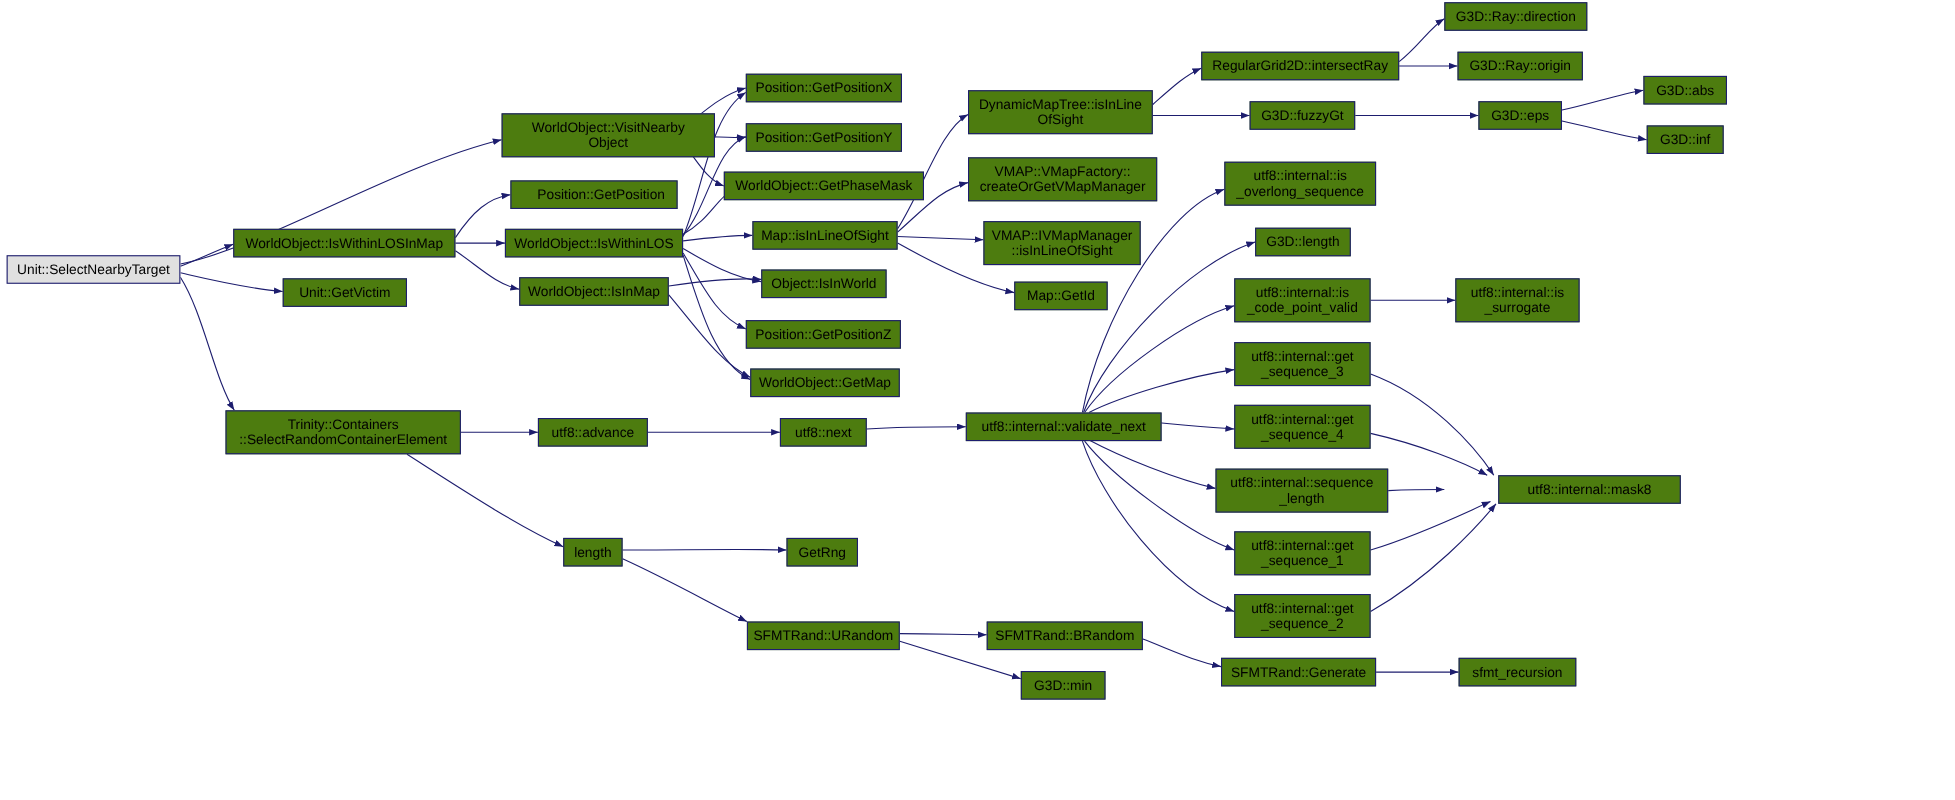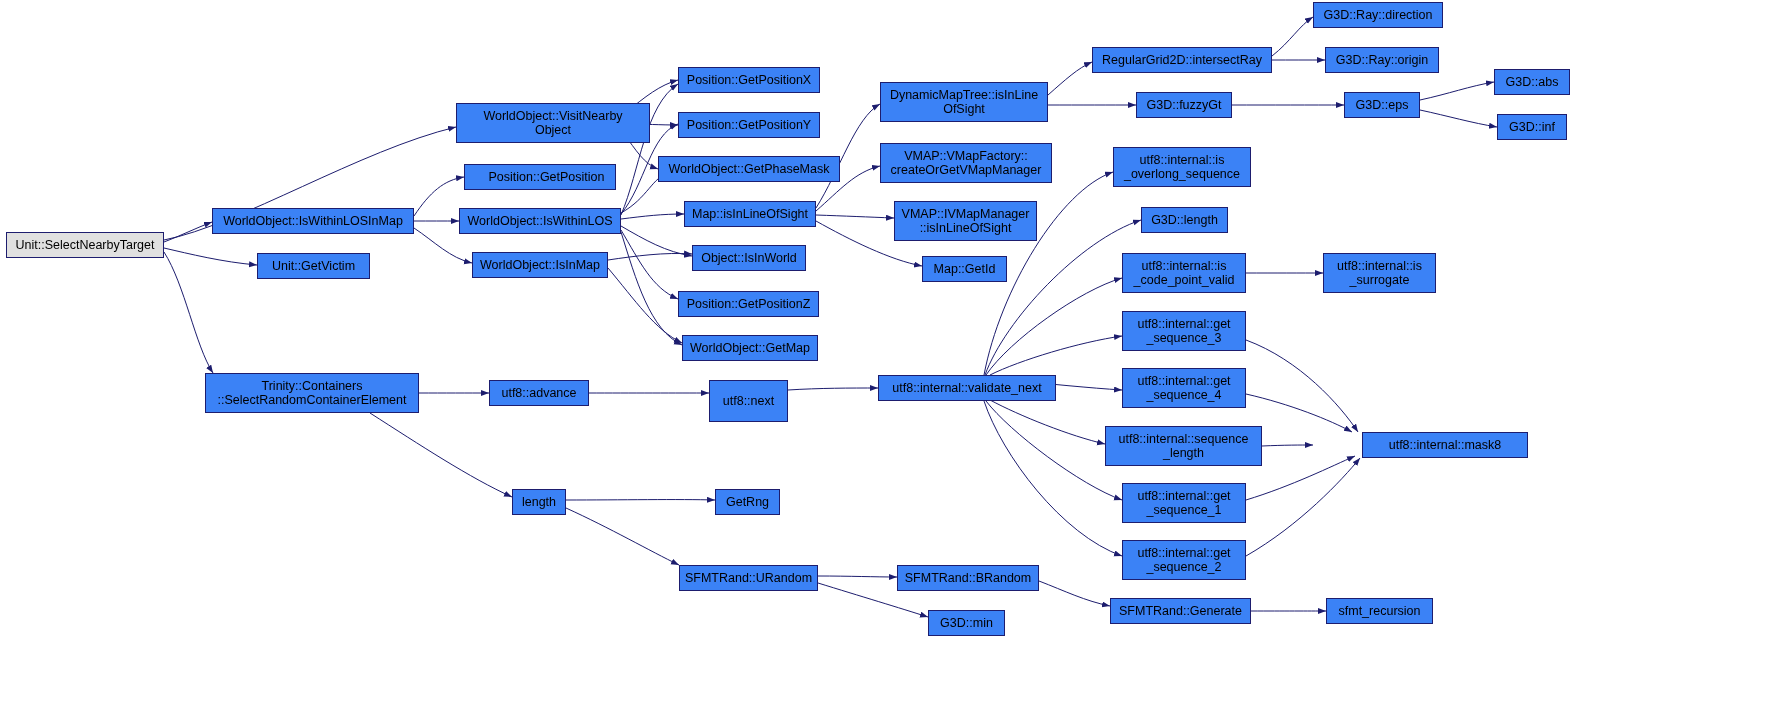--- a/index.html
+++ b/index.html
@@ -20,21 +20,21 @@
     left: 0;
     top: 0;
     width: 1777px;
     height: 727px;
     pointer-events: none;
   }
   .node {
     position: absolute;
     box-sizing: border-box;
     border: 1px solid #1d1d6e;
-    background: #3b82f6;
+    background: #4d7c0f;
     color: #000000;
     font-size: 12.5px;
     line-height: 14px;
     display: flex;
     align-items: center;
     justify-content: center;
     text-align: center;
     white-space: pre-line;
     padding: 1px 3px;
   }
@@ -155,21 +155,21 @@
 _sequence_4</div>
       <div class="node" style="left: 1105px; top: 426px; width: 157px; height: 40px;">utf8::internal::sequence
 _length</div>
       <div class="node" style="left: 1122px; top: 483px; width: 124px; height: 40px;">utf8::internal::get
 _sequence_1</div>
       <div class="node" style="left: 1122px; top: 540px; width: 124px; height: 40px;">utf8::internal::get
 _sequence_2</div>
       <div class="node" style="left: 1362px; top: 432px; width: 166px; height: 26px;">utf8::internal::mask8</div>
       <div class="node" style="left: 878px; top: 375px; width: 178px; height: 26px;">utf8::internal::validate_next</div>
       <div class="node" style="left: 489px; top: 380px; width: 100px; height: 26px;">utf8::advance</div>
-      <div class="node" style="left: 709px; top: 380px; width: 79px; height: 42px;">utf8::next</div>
+      <div class="node" style="left: 709px; top: 380px; width: 79px; height: 26px;">utf8::next</div>
       <div class="node" style="left: 512px; top: 489px; width: 54px; height: 26px;">length</div>
       <div class="node" style="left: 715px; top: 489px; width: 65px; height: 26px;">GetRng</div>
       <div class="node" style="left: 679px; top: 565px; width: 139px; height: 26px; text-align: center;">SFMTRand::URandom</div>
       <div class="node" style="left: 897px; top: 565px; width: 142px; height: 26px;">SFMTRand::BRandom</div>
       <div class="node" style="left: 928px; top: 610px; width: 77px; height: 26px;">G3D::min</div>
       <div class="node" style="left: 1110px; top: 598px; width: 141px; height: 26px;">SFMTRand::Generate</div>
       <div class="node" style="left: 1326px; top: 598px; width: 107px; height: 26px;">sfmt_recursion</div>
     </div>
 </div>
 

